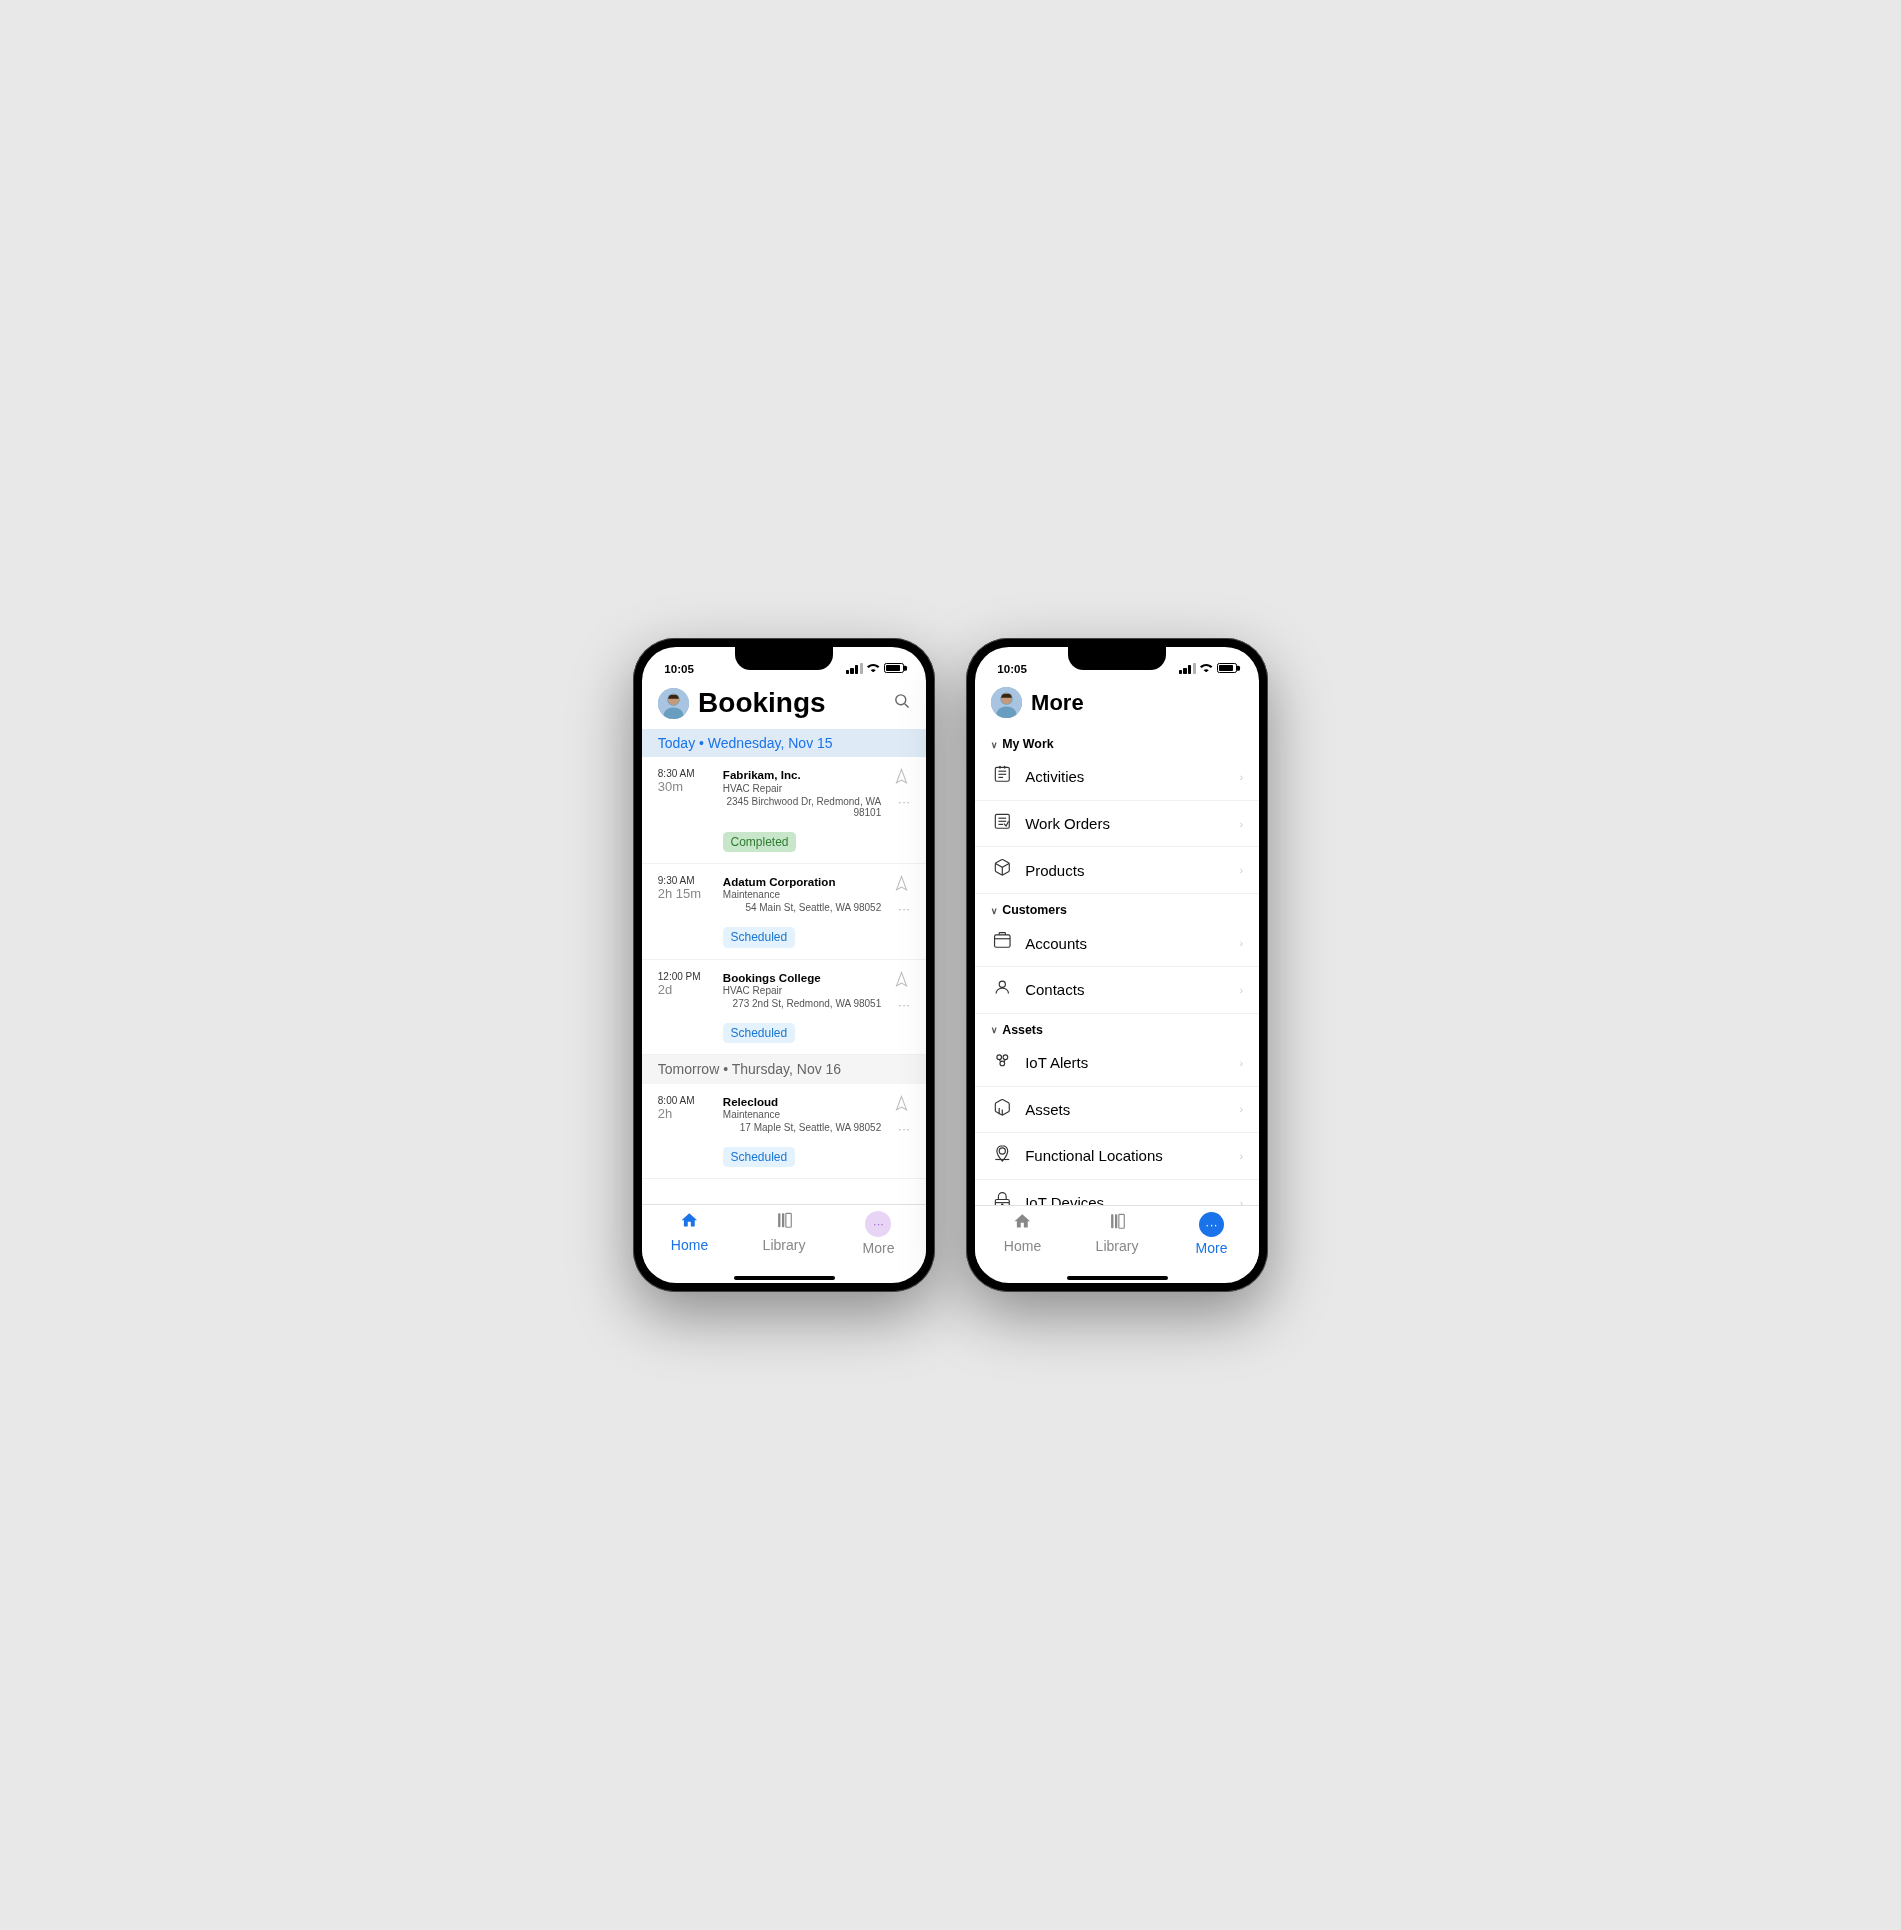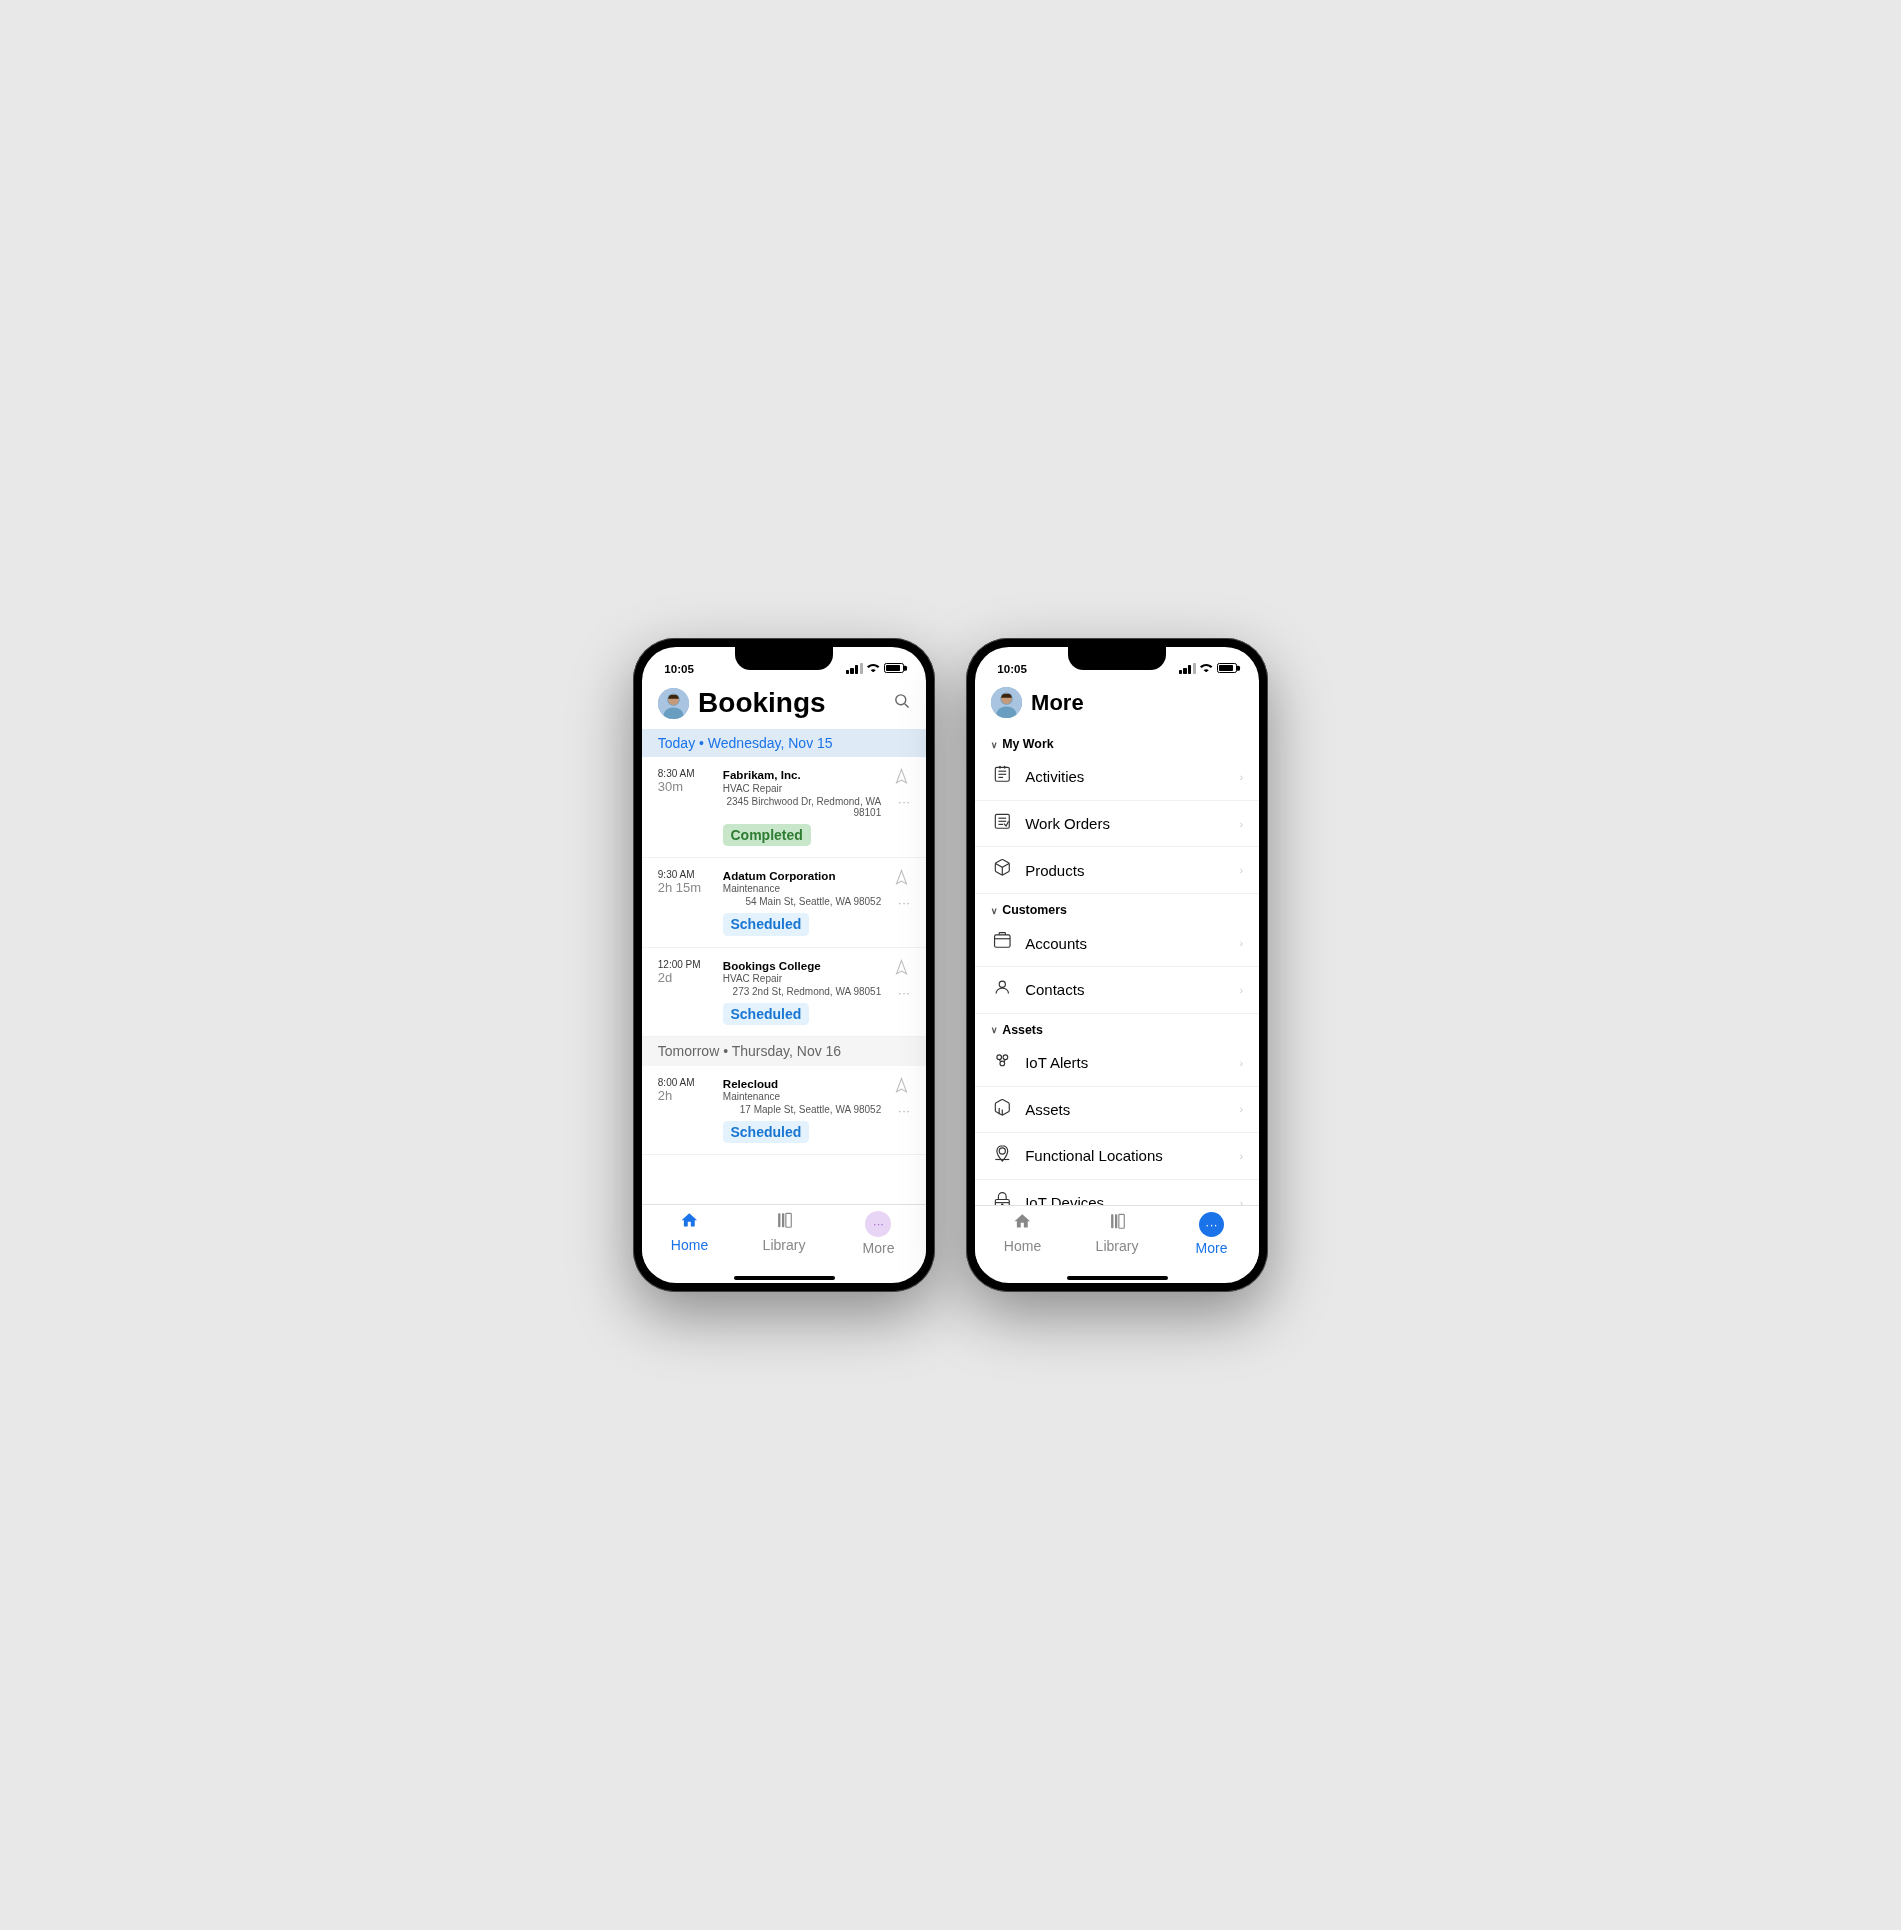--- a/index.html
+++ b/index.html
@@ -144,23 +144,23 @@
     .booking-company { font-size: 11.6px; font-weight: 600; color: #000; }
     .booking-service { font-size: 10px; color: #555; margin-top: 1.5px; }
     .booking-address { font-size: 10px; color: #555; margin-top: 2px; text-align: right; }
     .booking-actions { display: flex; flex-direction: column; align-items: flex-end; gap: 6.2px; flex-shrink: 0; }
     .nav-icon { font-size: 15.5px; color: #aaa; }
     .more-icon { font-size: 12.4px; color: #aaa; }
     .status-badge {
       display: inline-block;
       padding: 3.1px 7.7px;
       border-radius: 4.6px;
-      font-size: 14px;
-      font-weight: 700;
-      margin-top: 6px;
+      font-size: 12px;
+      font-weight: 400;
+      margin-top: 14px;
     }
     .badge-completed { background: #c8e6c9; color: #2e7d32; }
     .badge-scheduled { background: #e3f2fd; color: #1976d2; }
 
     
     .tab-bar {
       display: flex;
       border-top: 0.8px solid #e0e0e0;
       padding: 6.2px 0 15.5px;
       background: #fff;

